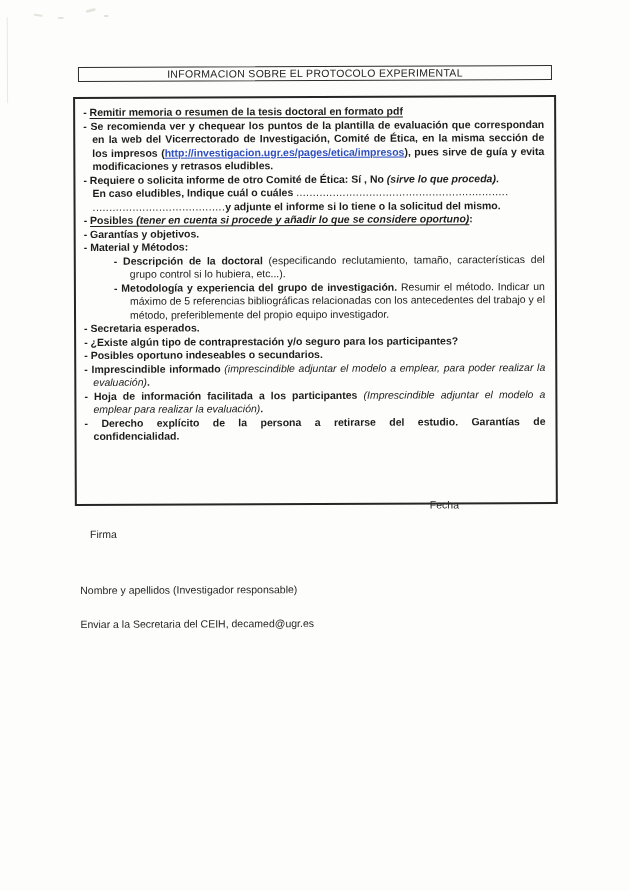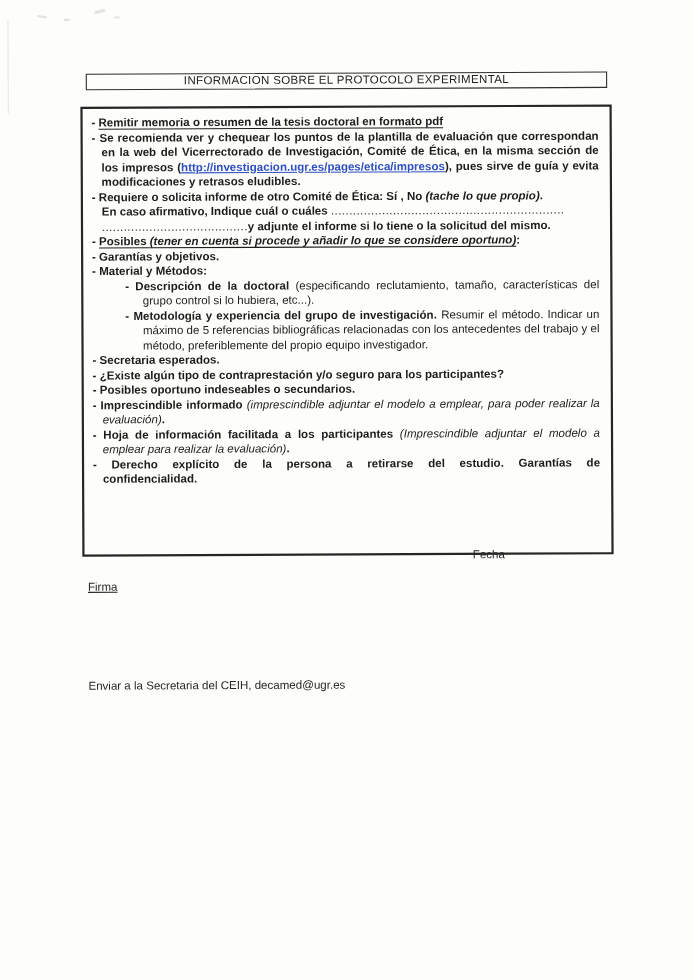--- a/index.html
+++ b/index.html
@@ -50,21 +50,21 @@
   .reg { font-weight:400; }
   .wide { word-spacing:4px; }
   a.doc-link { color:#2d4fc0; font-weight:700; text-decoration:underline; }
   .dots { font-weight:400; letter-spacing:.4px; color:#2a2a2a; }
 
   .footer-label {
     position:absolute;
     font-size:10.5px; line-height:13px;
     font-weight:400; color:#262626;
   }
-  .firma  { left:78px;  top:527px;text-decoration:underline; }
+  .firma  { left:88px;  top:527px; }
   .fecha  { left:404px; top:499px;margin-left:24px; }
   .nombre { left:78px;  top:583px; }
   .enviar { left:78px;  top:617px; }
 </style>
 </head>
 <body>
 
 <div class="sheet">
 
   <div class="artifact a1"></div>
@@ -76,22 +76,22 @@
   <div class="title-box">
     <span>INFORMACION SOBRE EL PROTOCOLO EXPERIMENTAL</span>
   </div>
 
   <div class="main-box">
 
     <p class="li l1"><span>-</span> <span class="u">Remitir memoria o resumen de la tesis doctoral en formato pdf</span></p>
 
     <p class="li l1 just gap"><span>-</span> <span>Se recomienda ver y chequear los puntos de la plantilla de evaluación que correspondan en la web del Vicerrectorado de Investigación, Comité de Ética, en la misma sección de los impresos (</span><a class="doc-link" href="#">http://investigacion.ugr.es/pages/etica/impresos</a><span>), pues sirve de guía y evita modificaciones y retrasos eludibles.</span></p>
 
-    <p class="li l1 gap"><span>-</span> <span>Requiere o solicita informe de otro Comité de Ética: Sí , No </span><span class="it">(tache lo que propio)</span><span>.</span><br>
-      <span>En caso afirmativo, Indique cuál o cuáles </span><span class="dots">................................................................</span><br>
+    <p class="li l1 gap"><span>-</span> <span>Requiere o solicita informe de otro Comité de Ética: Sí , No </span><span class="it">(sirve lo que proceda)</span><span>.</span><br>
+      <span>En caso eludibles, Indique cuál o cuáles </span><span class="dots">................................................................</span><br>
       <span class="dots">........................................</span><span>y adjunte el informe si lo tiene o la solicitud del mismo.</span></p>
 
     <p class="li l1 gap"><span>-</span> <span class="u"><span>Posibles </span><span class="it">(tener en cuenta si procede y añadir lo que se considere oportuno)</span></span><span>:</span></p>
 
     <p class="li l1 gap"><span>-</span> <span>Garantías y objetivos.</span></p>
 
     <p class="li l1"><span>-</span> <span>Material y Métodos:</span></p>
 
     <p class="li l2 just"><span>-</span> <span>Descripción de la doctoral </span><span class="reg">(especificando reclutamiento, tamaño, características del grupo control si lo hubiera, etc...).</span></p>
 
@@ -106,15 +106,16 @@
     <p class="li l1 just"><span>-</span> <span>Imprescindible informado </span><span class="reg it">(imprescindible adjuntar el modelo a emplear, para poder realizar la evaluación)</span><span>.</span></p>
 
     <p class="li l1 just"><span>-</span> <span>Hoja de información facilitada a los participantes </span><span class="reg it">(Imprescindible adjuntar el modelo a emplear para realizar la evaluación)</span><span>.</span></p>
 
     <p class="li l1 just wide"><span>-</span> <span>Derecho explícito de la persona a retirarse del estudio. Garantías de confidencialidad.</span></p>
 
   </div>
 
   <div class="footer-label firma">Firma</div>
   <div class="footer-label fecha">Fecha</div>
+  <div class="footer-label nombre">Nombre y apellidos (Investigador responsable)</div>
   <div class="footer-label enviar">Enviar a la Secretaria del CEIH, decamed@ugr.es</div>
 
 </div>
 
 </body></html>

